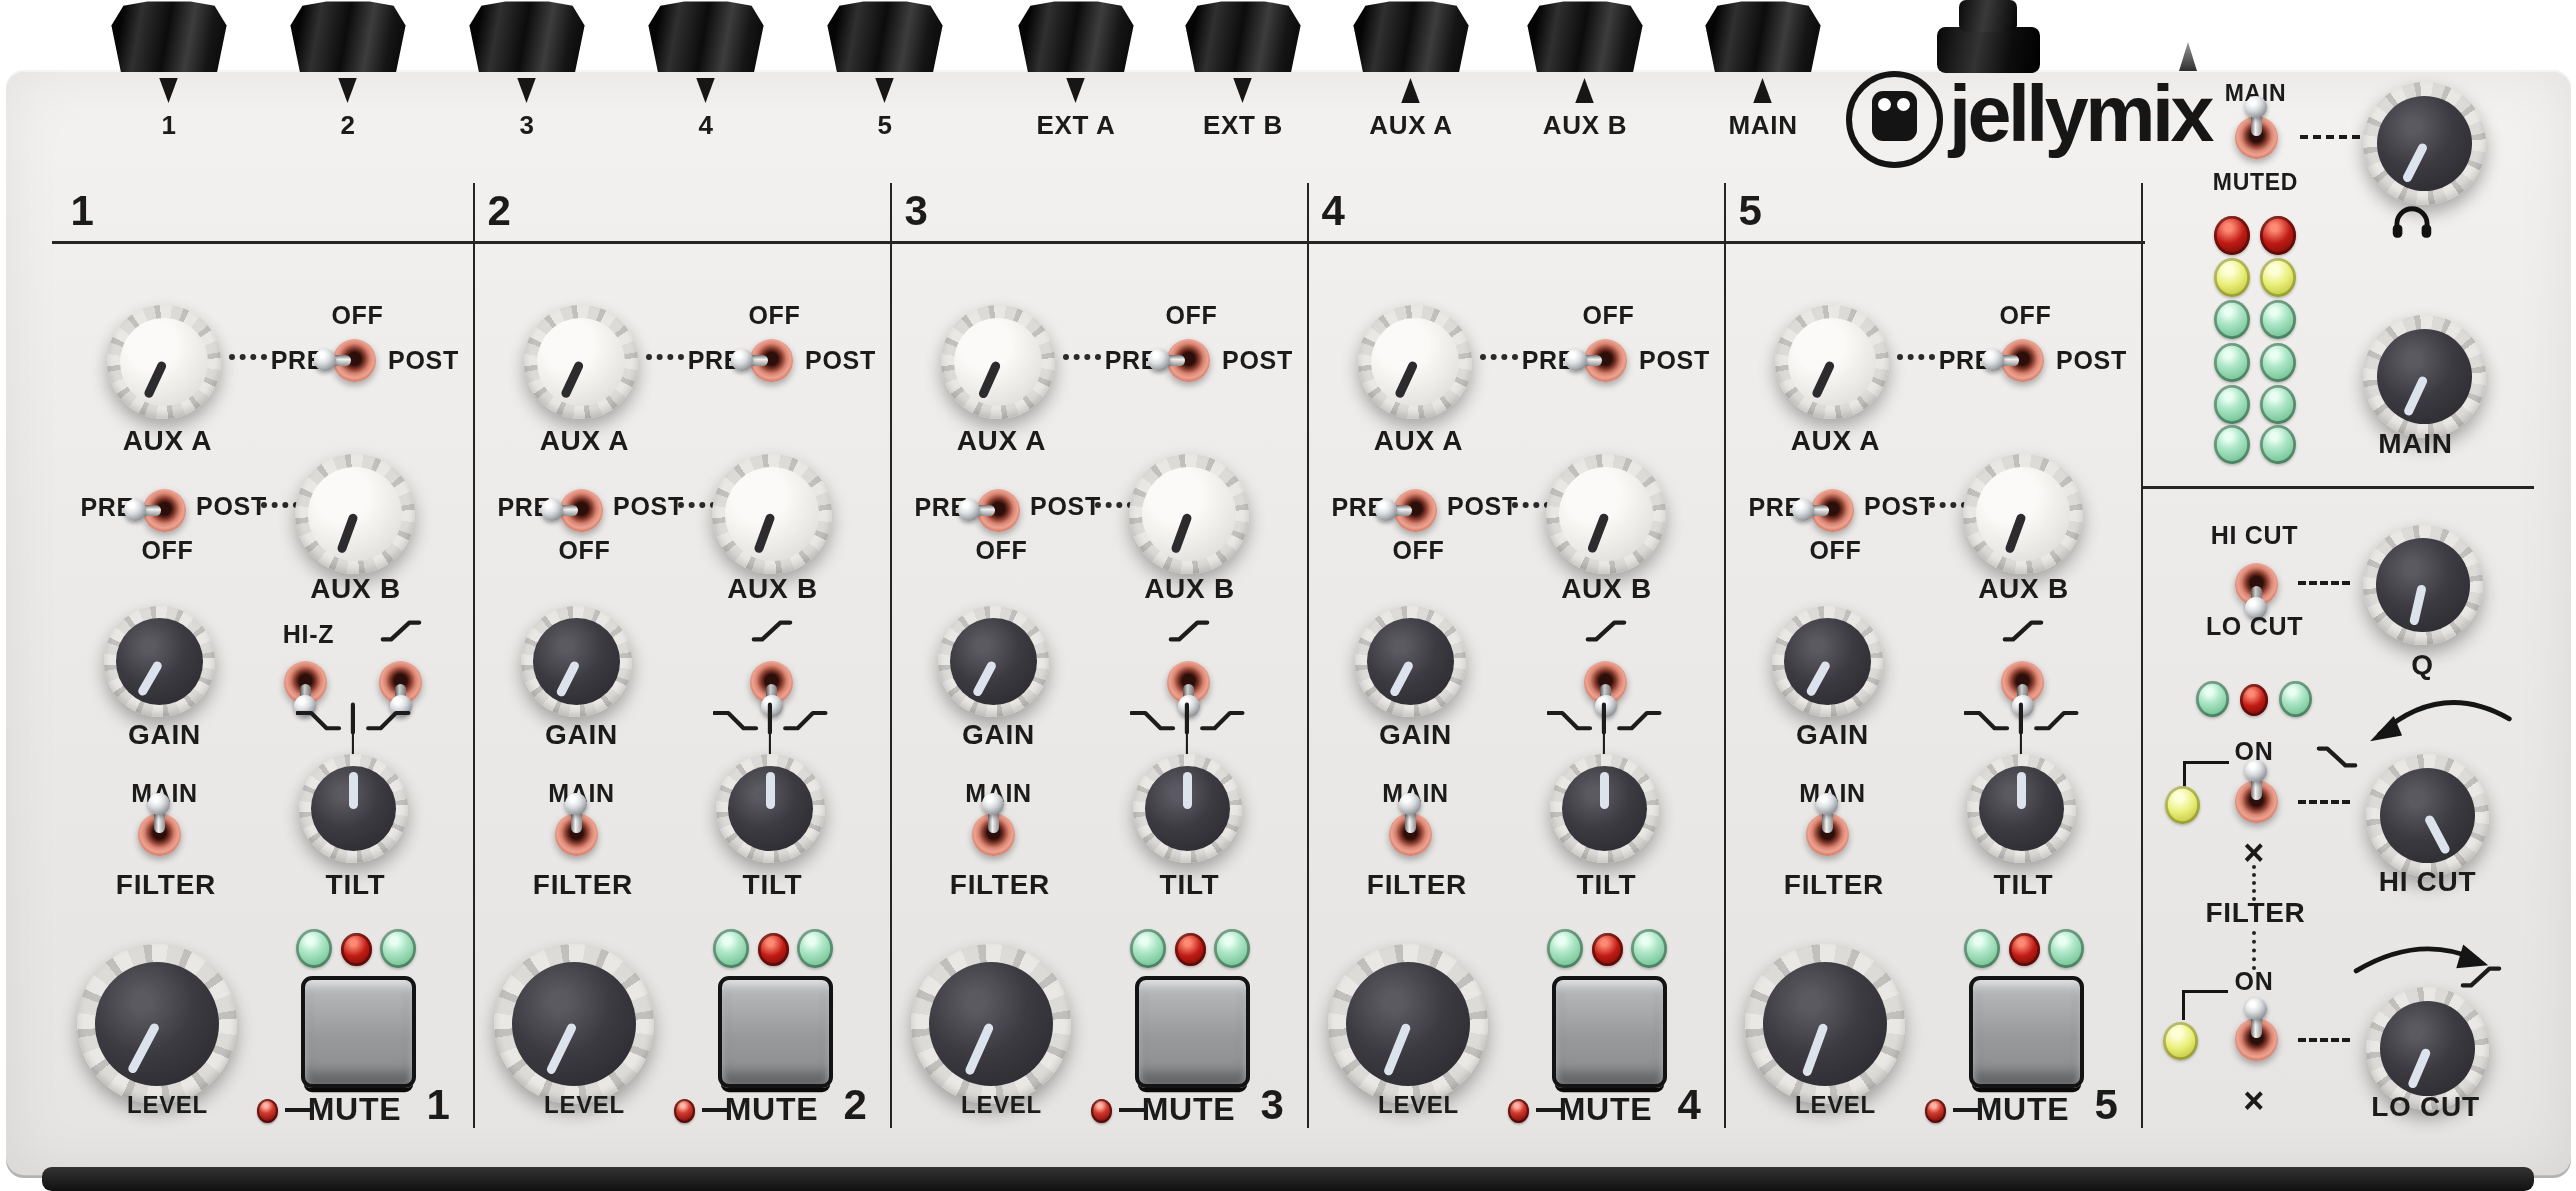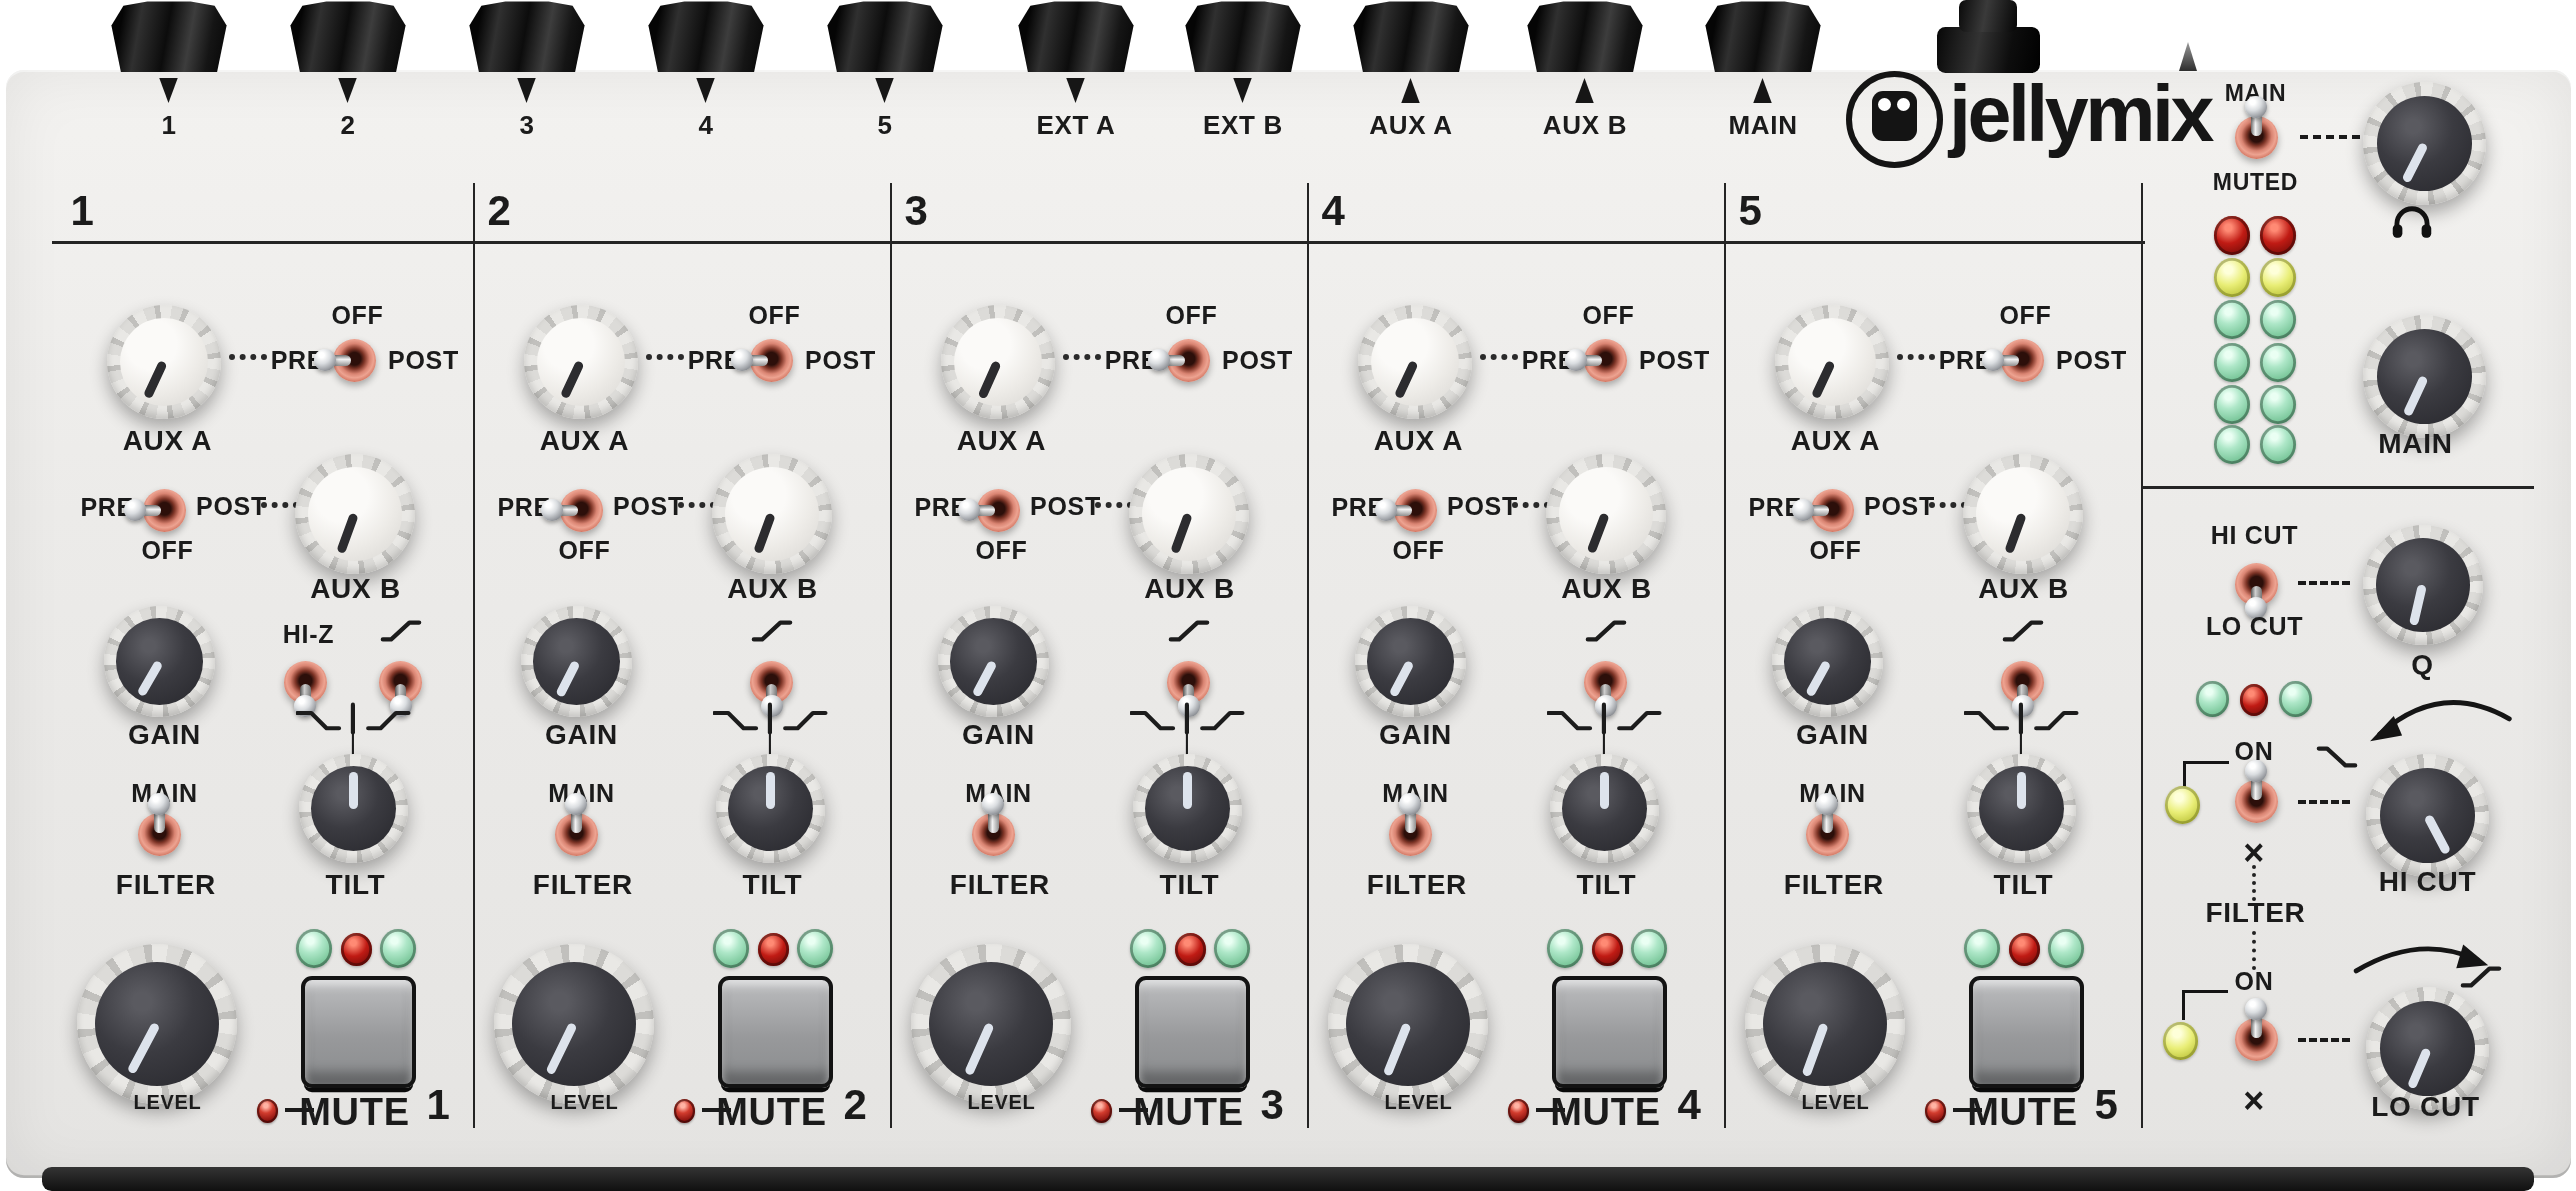--- a/index.html
+++ b/index.html
@@ -115,24 +115,24 @@
   .lbl-main{left:23px;top:709px;width:167px;}
   .sw-mainfilter{left:79px;top:735px;}
   .lbl-filter{left:24.4px;top:799px;width:167px;font-size:28px;}
   .pos-tilt-knob{left:241px;top:684px;width:109px;height:109px;}
   .lbl-tilt{left:214px;top:799px;width:167px;font-size:28px;}
   .led-g1{left:238px;top:859px;width:36px;height:39px;}
   .led-r{left:283px;top:863px;width:31px;height:33px;}
   .led-g2{left:322px;top:859px;width:36px;height:39px;}
   .pos-level-knob{left:19px;top:874px;width:160px;height:160px;}
   .pos-mute-btn{left:243px;top:906px;width:107px;height:104px;}
-  .lbl-level{left:26px;top:1021px;width:167px;font-size:20px;}
+  .lbl-level{left:26px;top:1021px;width:167px;font-size:24px;}
   .mute-led{left:199px;top:1029px;width:21px;height:24px;}
   .mute-dash{left:227px;top:1038px;width:29px;}
-  .lbl-mute{left:213px;top:1021px;width:167px;font-size:38px;}
+  .lbl-mute{left:213px;top:1021px;width:167px;font-size:32px;}
 
   
   .right-sec{position:absolute;left:2143px;top:70px;width:433px;height:1108px;}
   .rs-hline{position:absolute;left:0;top:416px;width:391px;height:2.8px;background:#242424;}
   .rs-main-lbl{left:50px;top:9.7px;width:125px;font-size:23px;}
   .rs-muted-lbl{left:50px;top:99px;width:125px;font-size:23px;}
   .rs-sw-monitor{left:91px;top:38px;}
   .rs-dash1{left:157px;top:65px;width:73px;}
   .rs-phones-knob{left:220px;top:12px;width:123px;height:123px;}
   .rs-phones-icon{position:absolute;left:248px;top:136px;width:42px;height:33px;}

